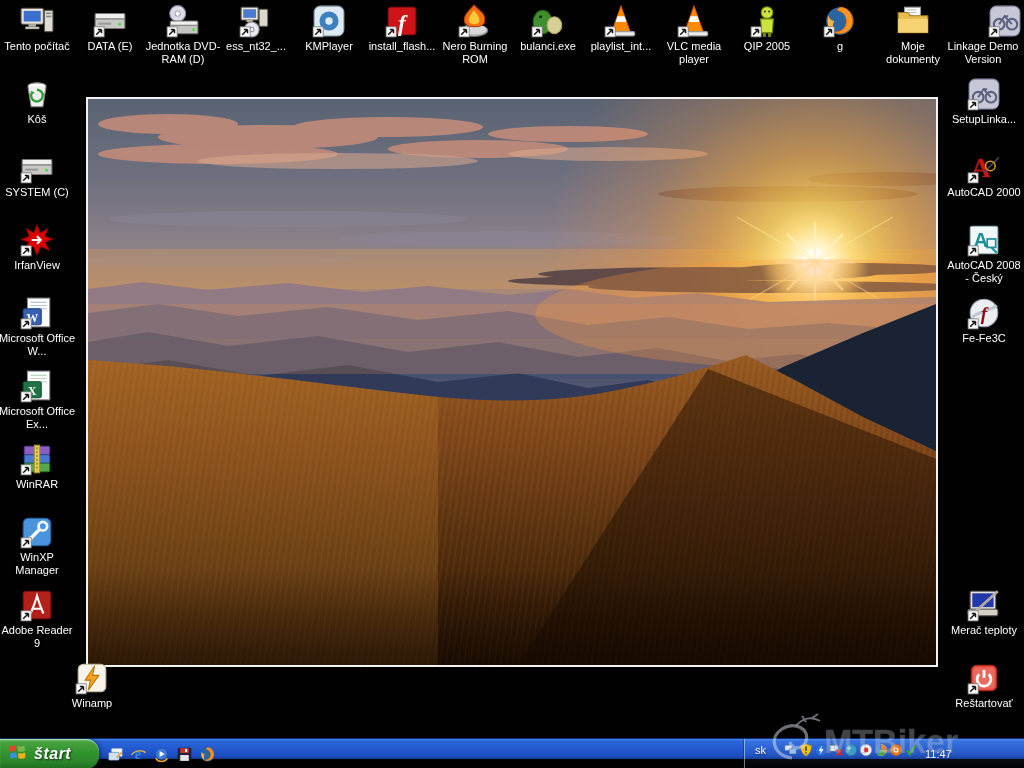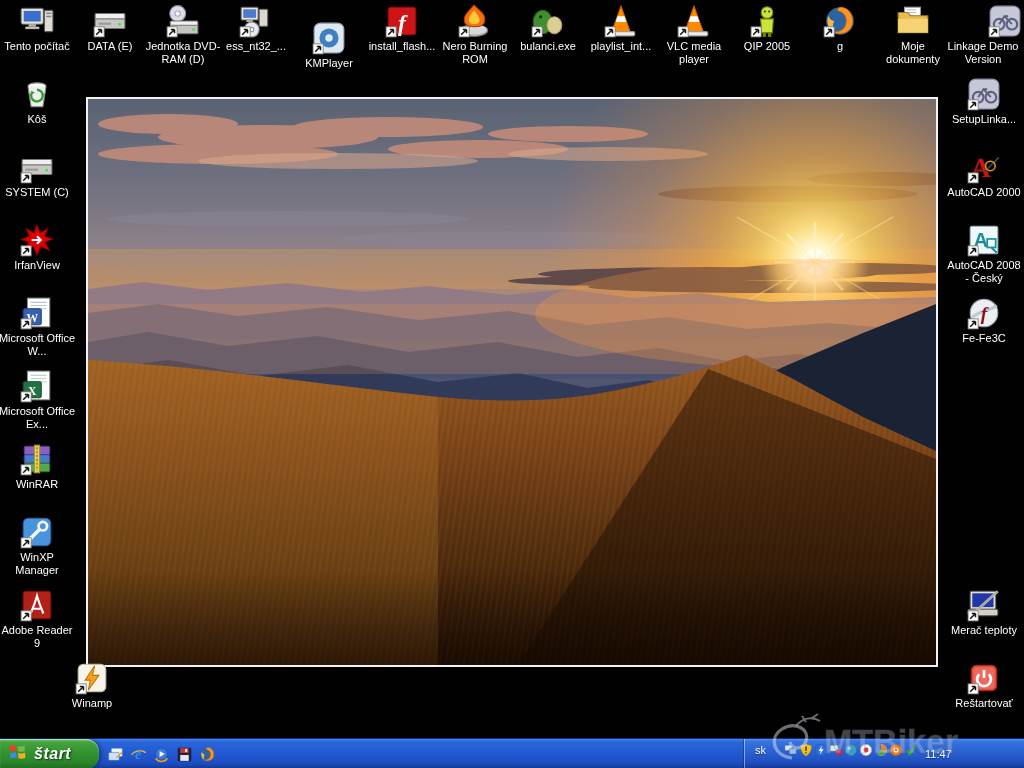--- a/index.html
+++ b/index.html
@@ -13,21 +13,21 @@
   .dicon-img svg{display:block;}
   .dicon-label{font-size:11px;line-height:1.15;color:#fff;text-align:center;width:78px;
                text-shadow:1px 1px 2px #000,0 0 3px #000;word-wrap:break-word;}
 
   
   .photo-frame{position:absolute;left:86px;top:97px;width:852px;height:570px;
                border:2px solid #f2f2f2;box-sizing:border-box;background:#000;z-index:1;}
   .photo-frame svg{display:block;}
 
   
-  .taskbar{position:absolute;left:0;top:738px;width:1024px;height:30px;z-index:40;
+  .taskbar{position:absolute;left:0;top:738px;width:1024px;height:21px;z-index:40;
            background:linear-gradient(180deg,#4f90f2 0%,#3373e4 5%,#2a66d9 10%,#2259d0 50%,#1d4dc3 84%,#16409f 96%,#123a92 100%);
            border-top:1px solid #0c2e78;box-sizing:border-box;}
   .start-btn{position:absolute;left:0;top:0;height:30px;width:99px;display:flex;align-items:center;
              gap:5px;padding-left:9px;box-sizing:border-box;cursor:pointer;
              border-radius:0 13px 13px 0;
              background:linear-gradient(180deg,#71c56b 0%,#47a43f 10%,#339330 45%,#2c872b 75%,#1e6c1f 100%);
              box-shadow:inset 0 1px 1px rgba(255,255,255,.5), 2px 0 4px rgba(0,0,0,.35);}
   .start-label{font-size:16px;font-weight:bold;font-style:italic;color:#fff;
                text-shadow:1px 1px 2px rgba(0,0,0,.65);letter-spacing:.5px;}
   .quicklaunch{position:absolute;left:107px;top:0;height:30px;display:flex;align-items:center;gap:6px;}
@@ -215,21 +215,21 @@
             <rect x="7" y="15" width="6" height="2" fill="#b0aca0"></rect>
             <rect x="19" y="5" width="8" height="16" rx="1" fill="#dcd8cc" stroke="#666"></rect>
             <circle cx="12" cy="24" r="7" fill="#e8e8f4" stroke="#888"></circle>
             <circle cx="12" cy="24" r="2" fill="#fff" stroke="#999"></circle>
             <rect x="1" y="21.5" width="9.5" height="9.5" fill="#fff" stroke="#7a7a7a" stroke-width="0.8"></rect>
             <path d="M3,29 L8,24 M8,24 L8,27.5 M8,24 L4.5,24" stroke="#111" stroke-width="1.4" fill="none"></path>
           </svg>
         </div>
         <div class="dicon-label">ess_nt32_...</div>
       </div>
-      <div class="dicon" style="left: 293px; top: 21px;">
+      <div class="dicon" style="left: 293px; top: 4px;">
         <div class="dicon-img">
           <svg width="34" height="34" viewBox="0 0 32 32">
             <rect x="2" y="2" width="28" height="28" rx="6" fill="#dfe9f0" stroke="#93a8b8"></rect>
             <circle cx="16" cy="16" r="9" fill="#3d7fc1"></circle>
             <circle cx="16" cy="16" r="3.5" fill="#dfe9f0"></circle>
             <rect x="1" y="21.5" width="9.5" height="9.5" fill="#fff" stroke="#7a7a7a" stroke-width="0.8"></rect>
             <path d="M3,29 L8,24 M8,24 L8,27.5 M8,24 L4.5,24" stroke="#111" stroke-width="1.4" fill="none"></path>
           </svg>
         </div>
         <div class="dicon-label">KMPlayer</div>

